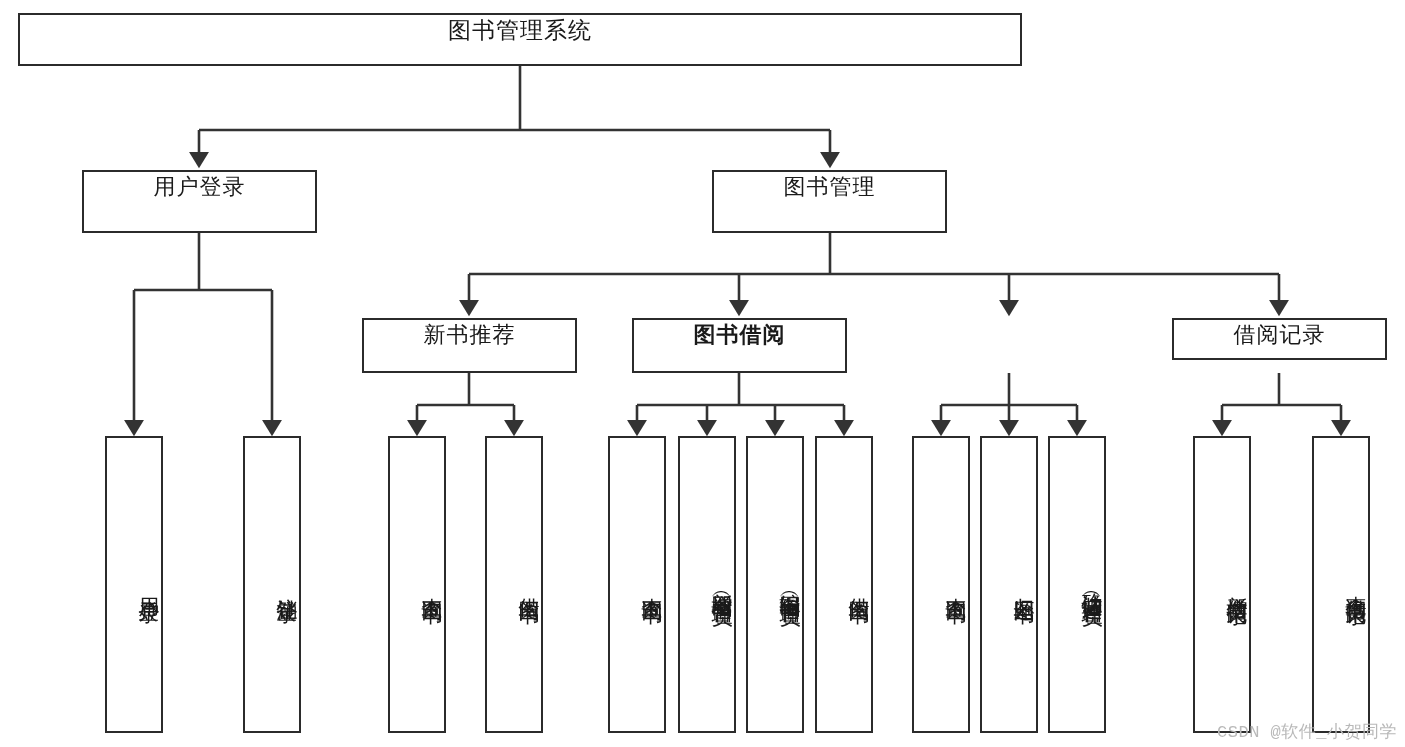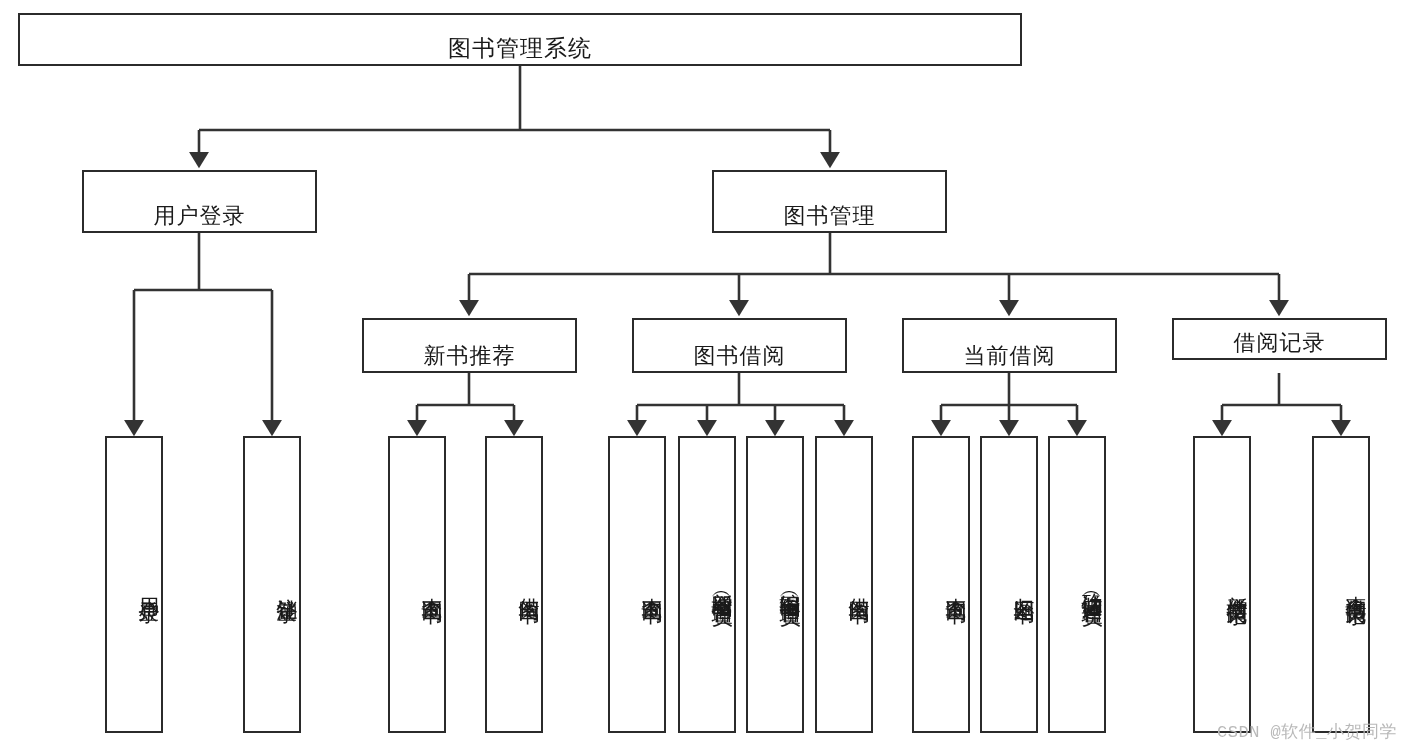--- a/index.html
+++ b/index.html
@@ -25,21 +25,21 @@
     width: 1405px;
     height: 747px;
     pointer-events: none;
   }
   .node {
     position: absolute;
     box-sizing: border-box;
     border: 2px solid #2b2b2b;
     background: #ffffff;
     display: flex;
-    align-items: flex-end;
+    align-items: flex-start;
     justify-content: center;
     color: #1a1a1a;
   }
   .node.horiz {
     font-size: 22px;
     letter-spacing: 1px;
   }
   .node.vert {
     writing-mode: vertical-rl;
     text-orientation: upright;
@@ -134,25 +134,22 @@
   <div class="node horiz" style="left:82px; top:170px; width:235px; height:63px;">
     <span>用户登录</span>
   </div>
   <div class="node horiz" style="left:362px; top:318px; width:215px; height:55px;">
     <span>新书推荐</span>
   </div>
 
   <div class="node horiz" style="left:712px; top:170px; width:235px; height:63px;">
     <span>图书管理</span>
   </div>
-  <div class="node horiz" style="left:632px; top:318px; width:215px; height:55px;">
+  <div class="node horiz" style="left:632px; top:318px; width:215px; height:55px;font-weight:bold;">
     <span>图书借阅</span>
-  </div>
-  <div class="node horiz" style="left:902px; top:318px; width:215px; height:55px;">
-    <span>当前借阅</span>
   </div>
   <div class="node horiz" style="left:1172px; top:318px; width:215px; height:42px;">
     <span>借阅记录</span>
   </div>
 
   <div class="node vert" style="left:105px; top:436px; width:58px; height:297px;">
     <span class="vtext">用户登录</span>
   </div>
   <div class="node vert" style="left:243px; top:436px; width:58px; height:297px;">
     <span class="vtext">注销登录</span>

